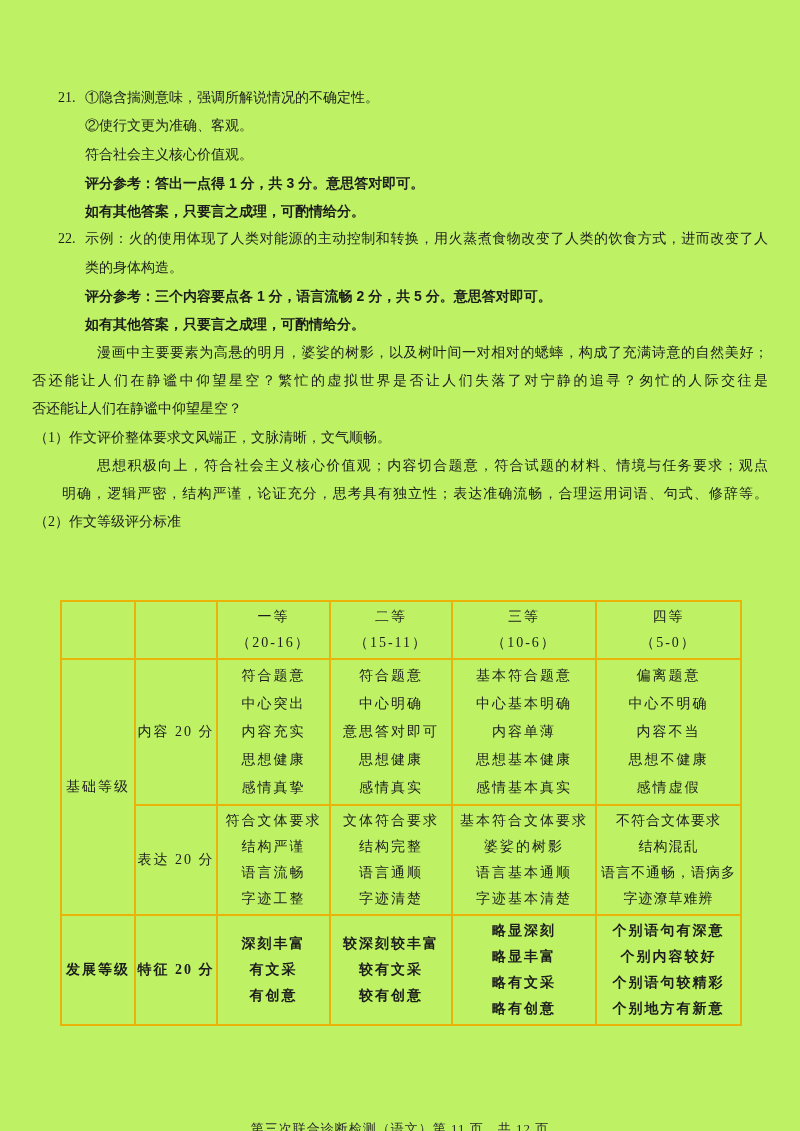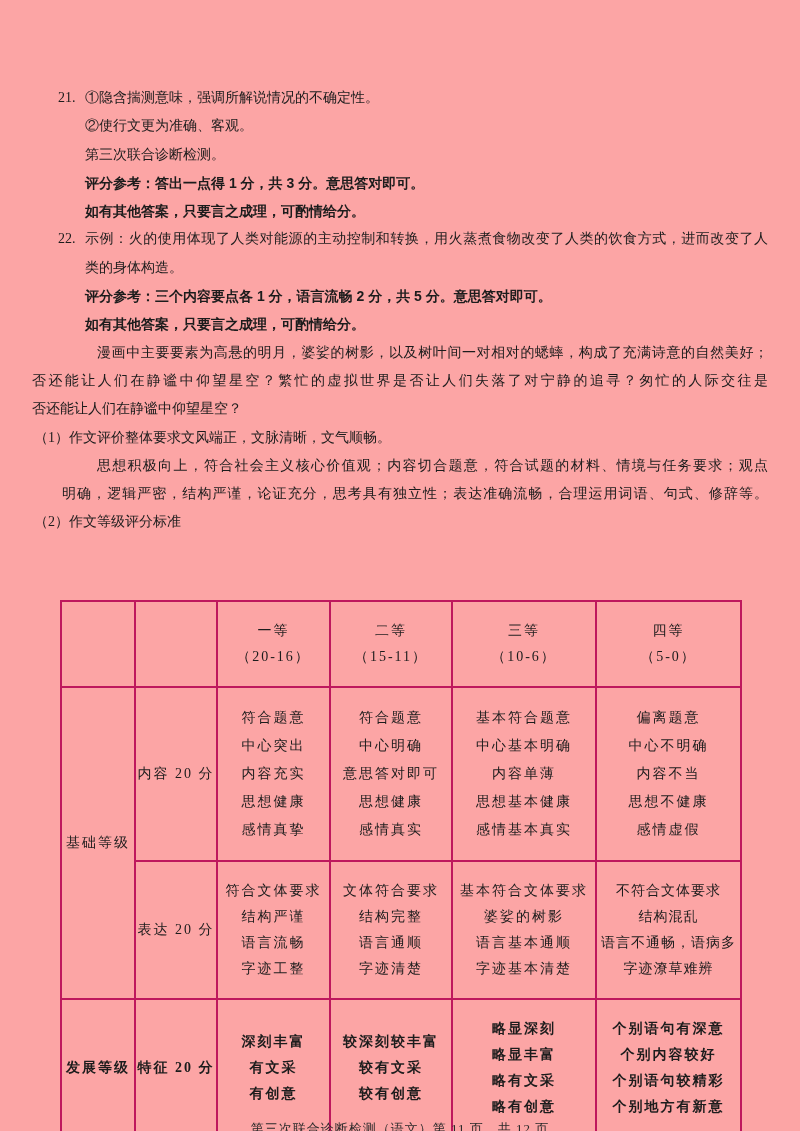--- a/index.html
+++ b/index.html
@@ -1,21 +1,21 @@
 <!DOCTYPE html>
 <html><head>
 <meta charset="utf-8">
 <style>
   * { margin:0; padding:0; box-sizing:border-box; }
   html,body { background:#9a9a9a; }
   .page {
     position:relative;
     width:800px; height:1131px;
     margin:0 auto;
-    background:#fca5a5;
+    background:#bef264;
     color:#1c1c1c;
     font-family:"Liberation Serif","DejaVu Serif",serif;
     font-size:14px;
     overflow:hidden;
   }
   .doc {
     position:absolute;
     left:32px; top:84px;
     width:736px;
   }
@@ -40,25 +40,25 @@
   
   .rubric {
     position:absolute;
     left:60px; top:600px;
     width:680px;
     border-collapse:collapse;
     table-layout:fixed;
     font-size:14px;
   }
   .rubric td {
-    border:2px solid #be185d;
+    border:2px solid #eab308;
     text-align:center;
     vertical-align:middle;
     letter-spacing:2px;
-    padding:16px 0;
+    padding:2px 0;
     overflow:hidden;
   }
   .rubric tr.hdr td { height:55px; }
   .rubric tr.r-content td { height:122px; }
   .rubric tr.r-express td { height:107px; }
   .rubric tr.r-feature td { height:109px;font-weight:bold; }
   .rubric tr.hdr .cl { line-height:26px; }
   .rubric tr.r-content .cl { line-height:28px; }
   .rubric tr.r-express .cl { line-height:26px; }
   .rubric tr.r-feature .cl { line-height:26px; }
@@ -80,21 +80,21 @@
 
 <div class="page">
 
   <div class="doc">
 
     <div class="line l-item">
       <span class="num">21.</span>
       <span>①隐含揣测意味，强调所解说情况的不确定性。</span>
     </div>
     <div class="line l-item">②使行文更为准确、客观。</div>
-    <div class="line l-item">第三次联合诊断检测。</div>
+    <div class="line l-item">符合社会主义核心价值观。</div>
     <div class="line l-item hei">评分参考：答出一点得 1 分，共 3 分。意思答对即可。</div>
     <div class="line l-item hei">如有其他答案，只要言之成理，可酌情给分。</div>
 
     <div class="line l-item fill">
       <span class="num">22.</span><span>示例：火的使用体现了人类对能源的主动控制和转换，用火蒸煮食物改变了人类的饮食方式，进而改变了人</span>
     </div>
     <div class="line l-item">类的身体构造。</div>
     <div class="line l-item hei">评分参考：三个内容要点各 1 分，语言流畅 2 分，共 5 分。意思答对即可。</div>
     <div class="line l-item hei">如有其他答案，只要言之成理，可酌情给分。</div>
 

